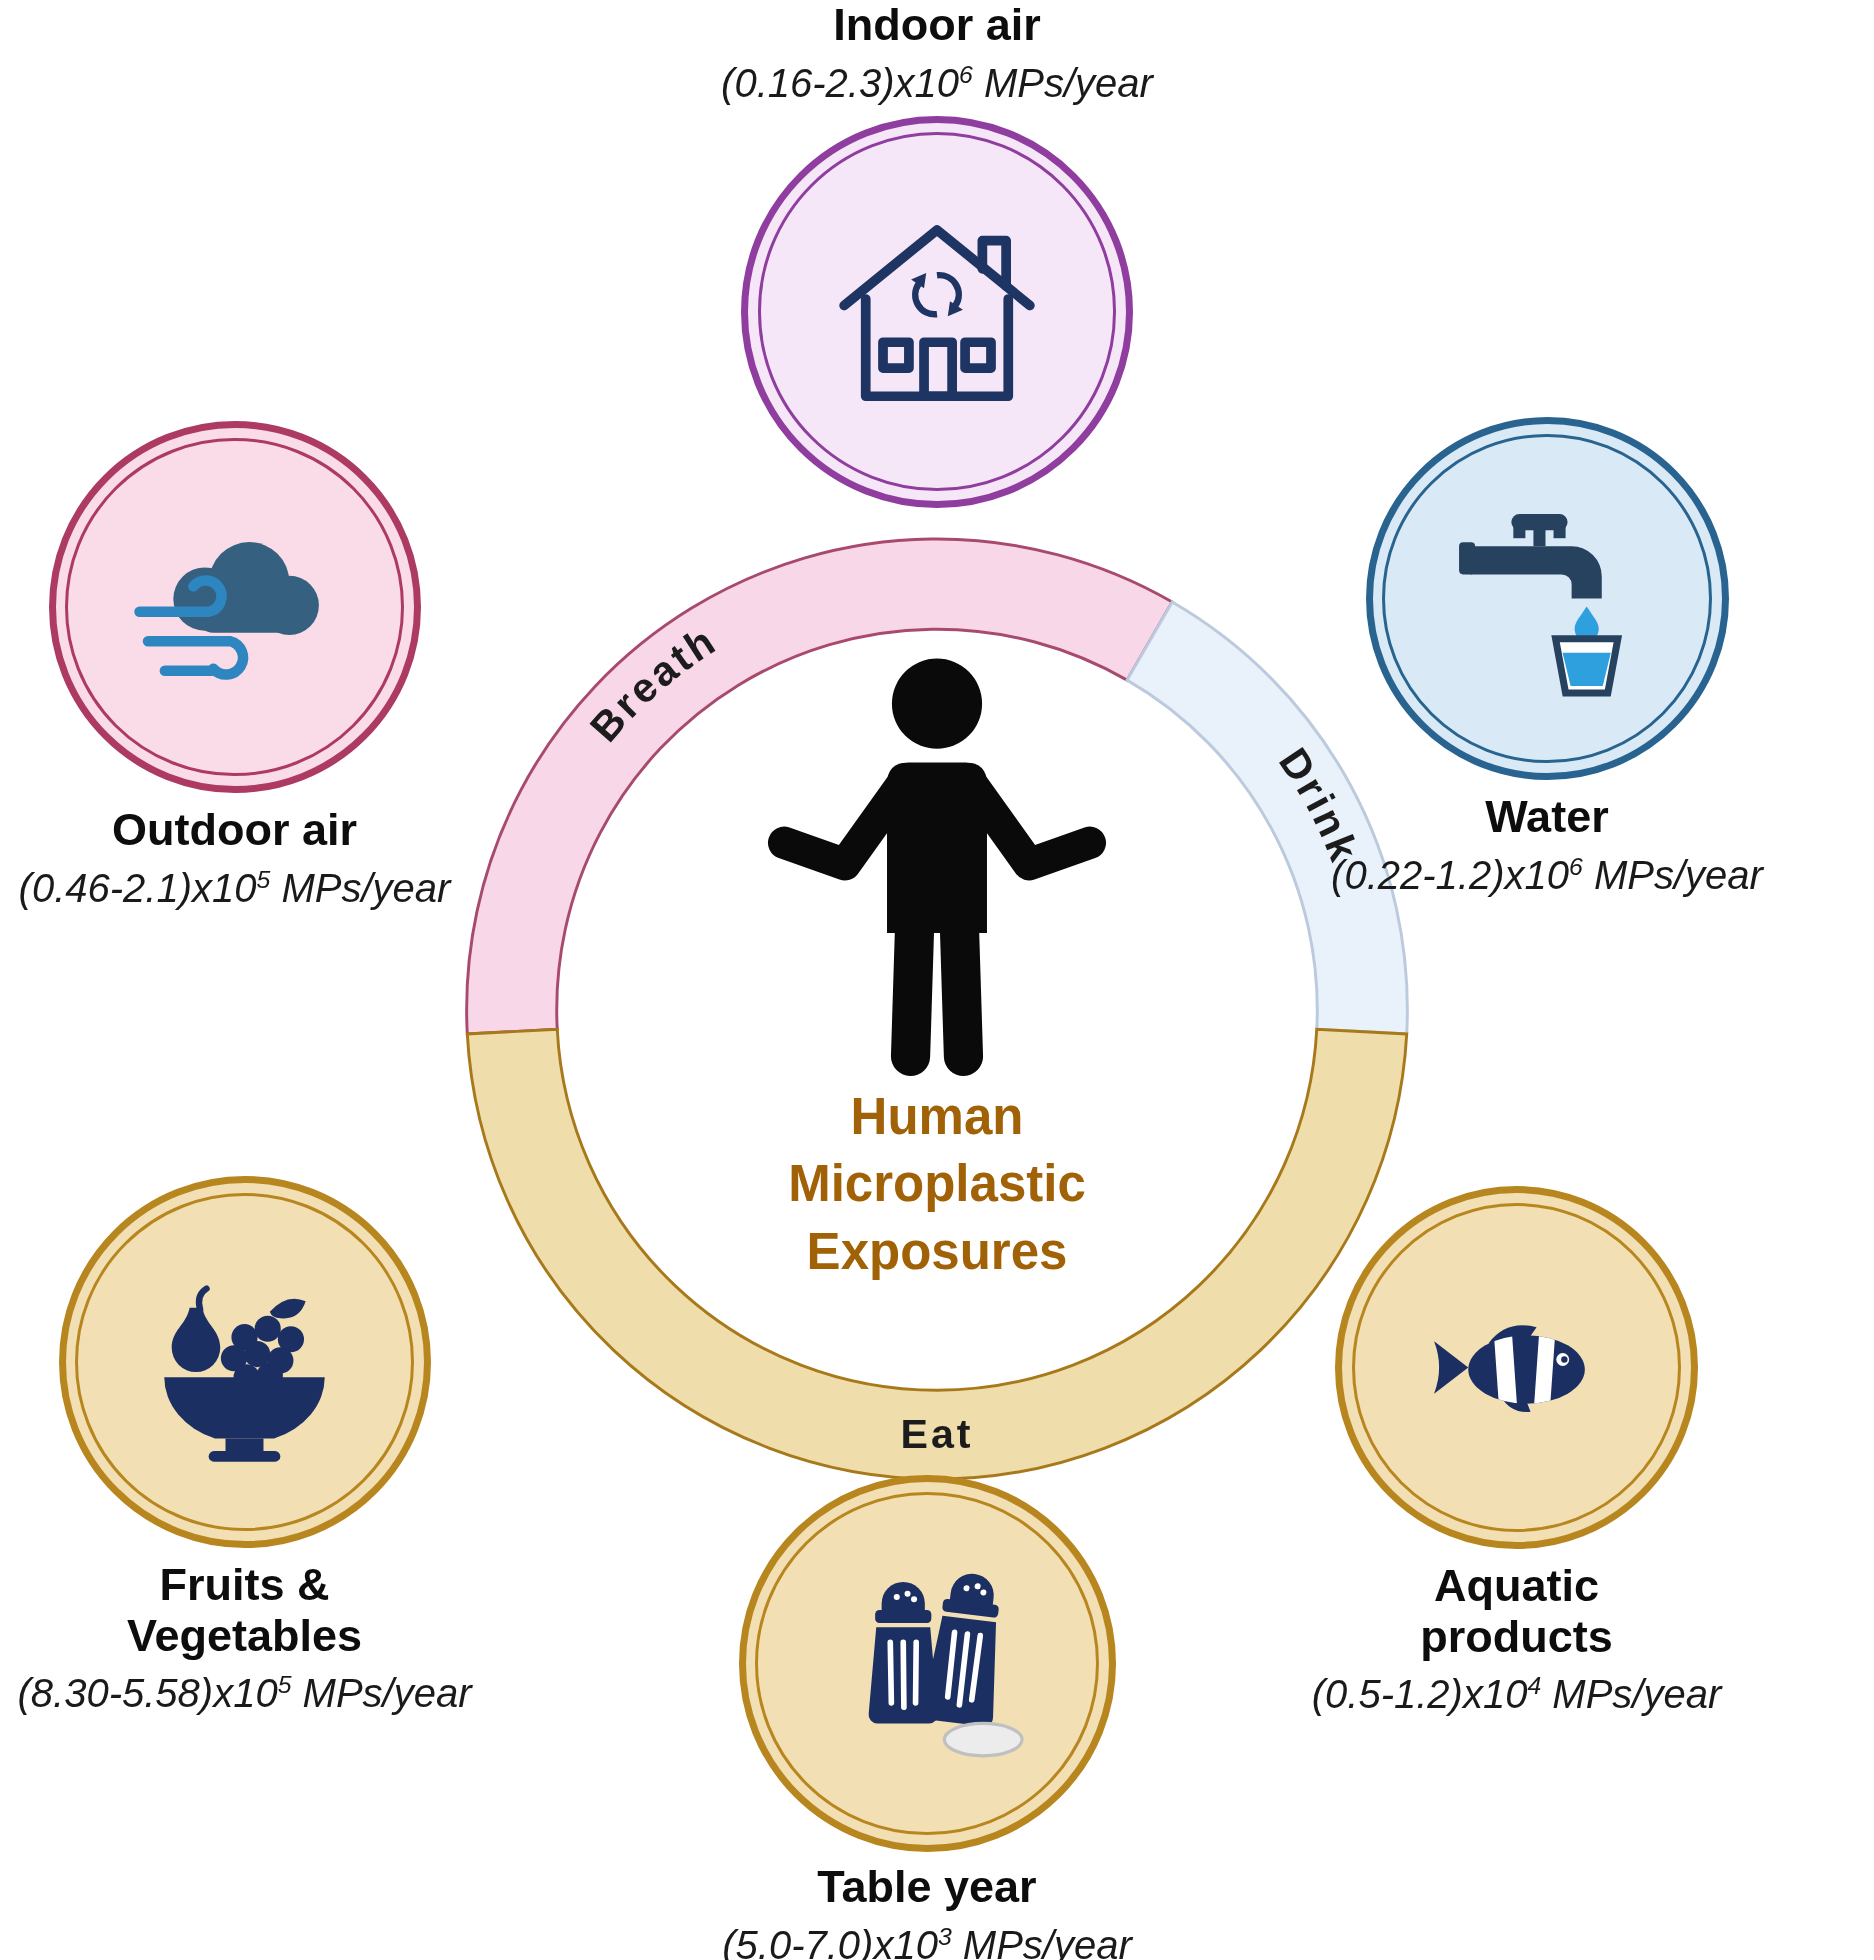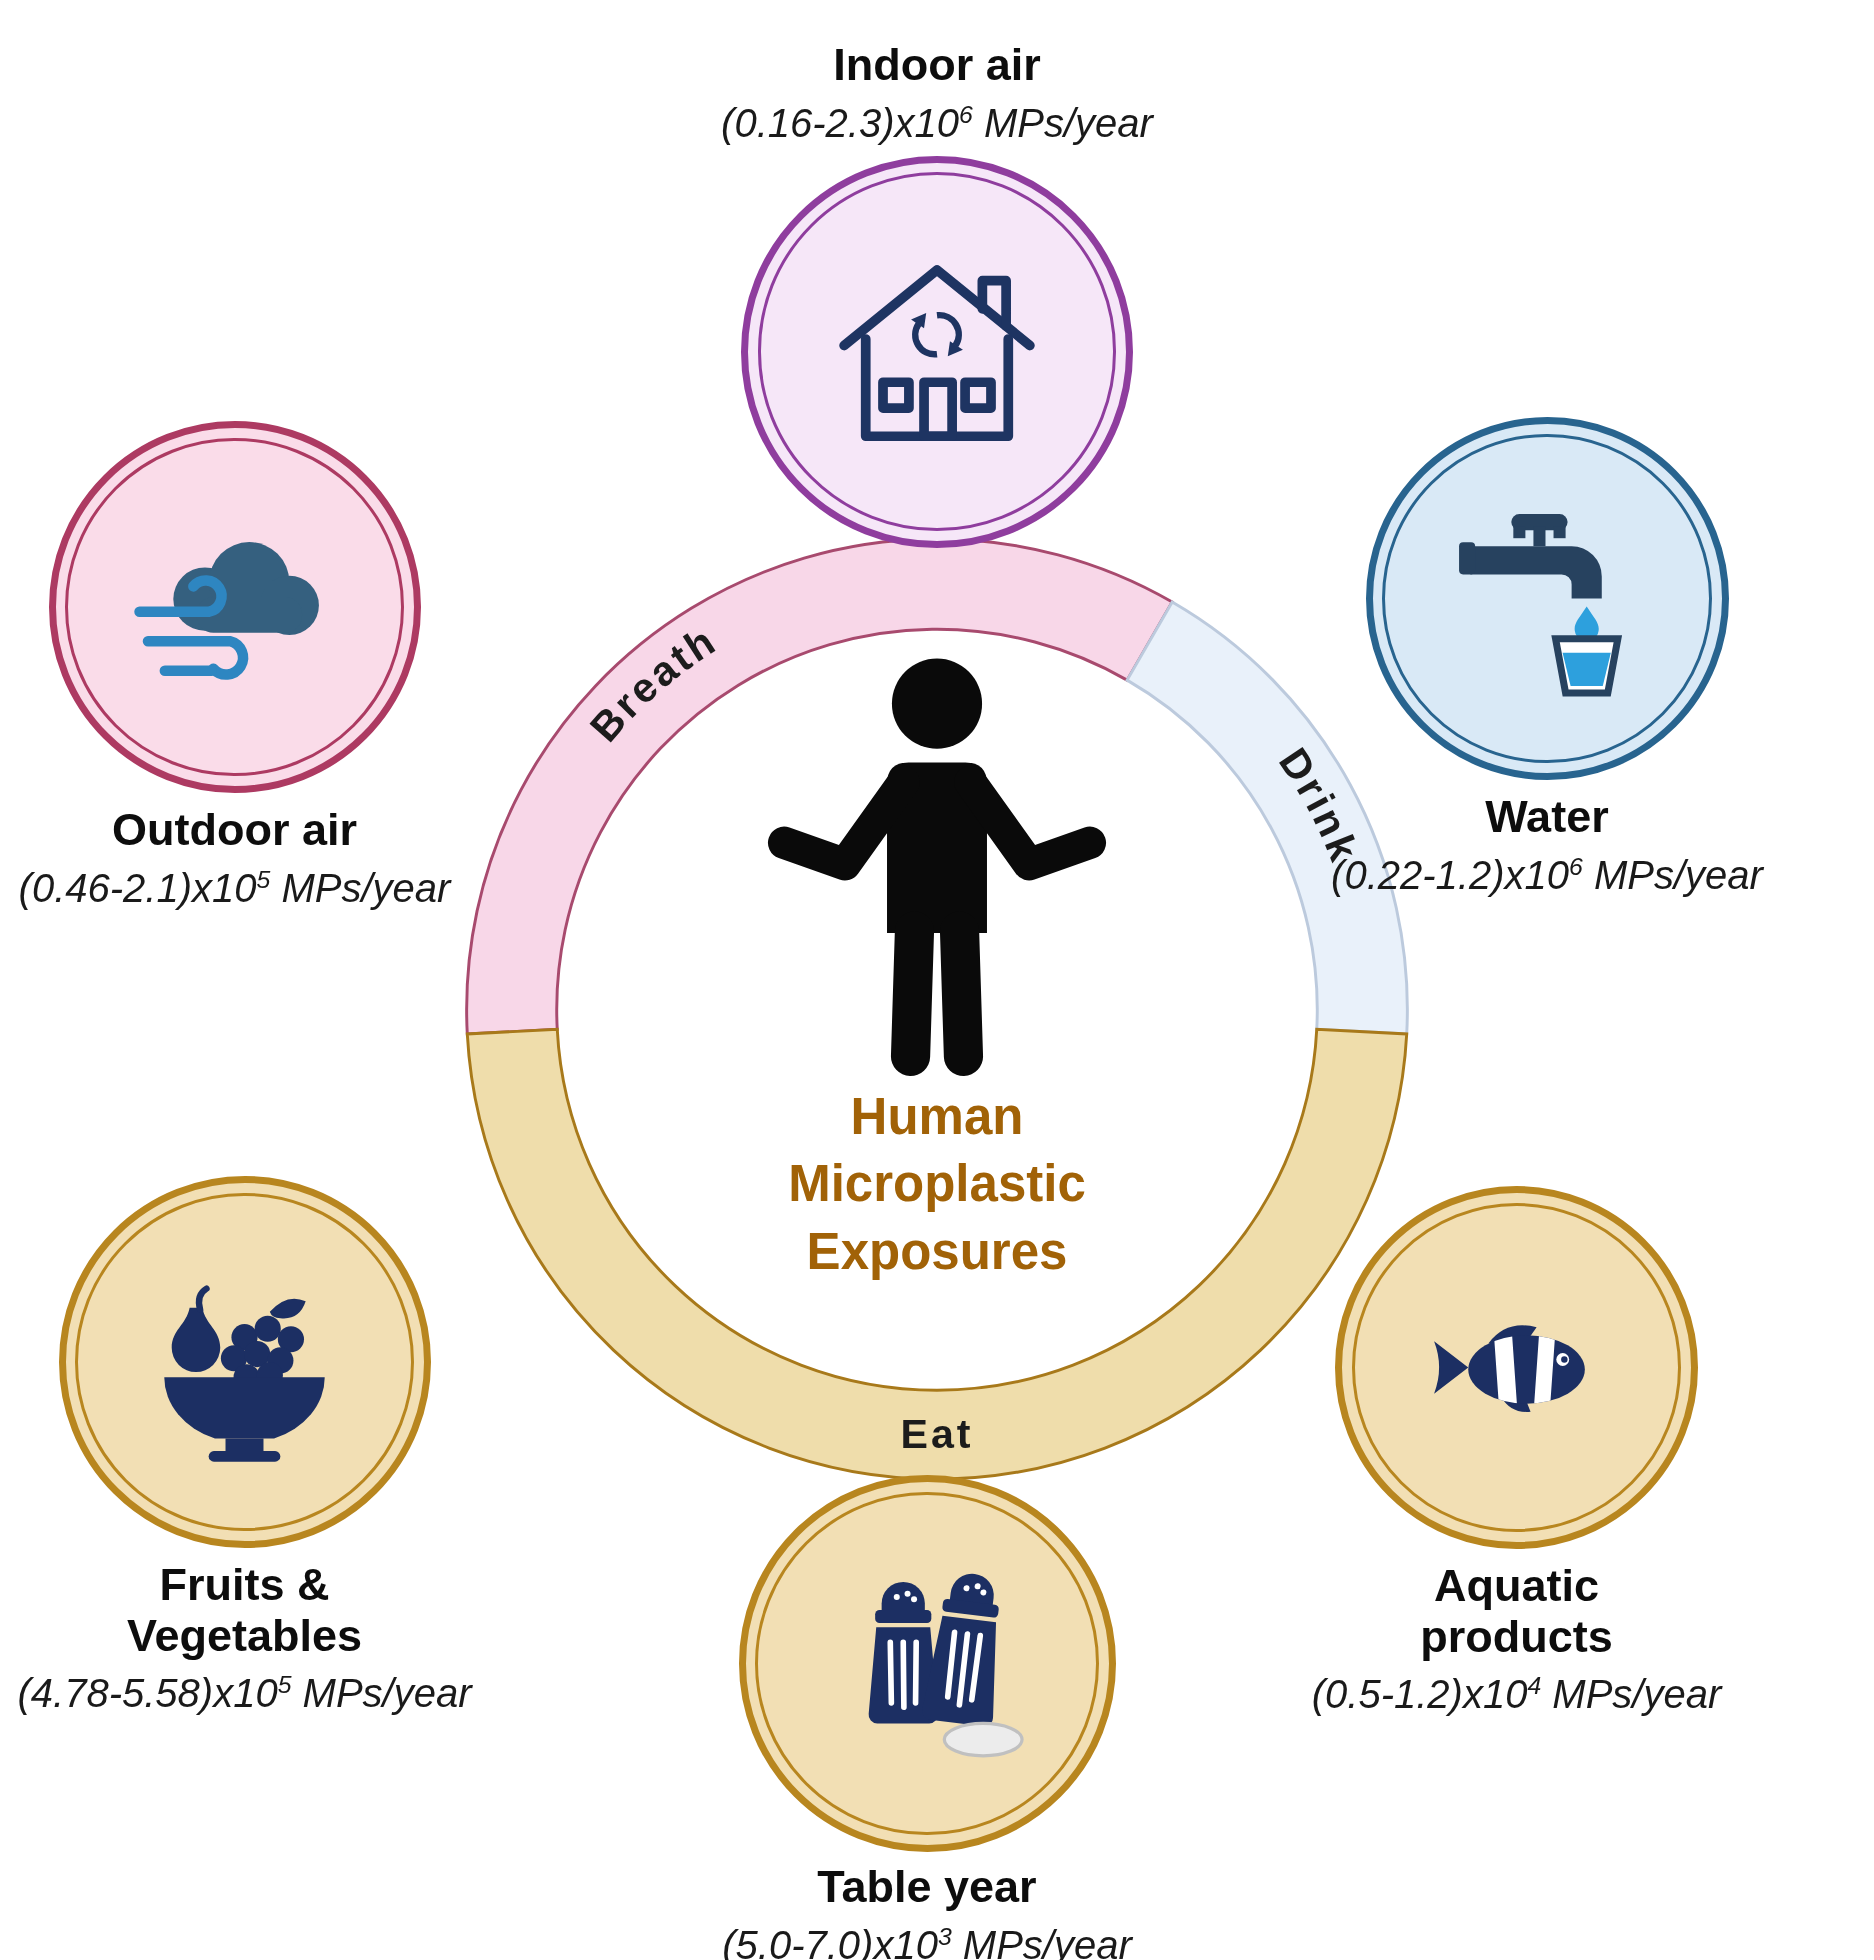--- a/index.html
+++ b/index.html
@@ -59,21 +59,20 @@
     align-items: center;
     justify-content: center;
   }
   .sat-title {
     font-weight: 700;
     font-size: 45px;
     line-height: 1.13;
     color: #0d0d0d;
     text-align: center;
     white-space: pre-line;
-    margin-top: 40px;
   }
   .sat-value {
     font-style: italic;
     font-size: 40px;
     line-height: 1.15;
     color: #1a1a1a;
     text-align: center;
     margin-top: 9px;
   }
   .sat-value sup { font-size: 0.62em; }
@@ -216,21 +215,21 @@
             <path d="M 12 57 h 76 a 38 31 0 0 1 -24 29 h -28 a 38 31 0 0 1 -24 -29 z"></path>
             <rect x="41" y="86" width="18" height="7"></rect>
             <rect x="33" y="92" width="34" height="5" rx="2.5"></rect>
           </g>
         </svg>
       </div>
     </div>
     <div class="sat-title mt12">Fruits &amp;
 Vegetables</div>
     <div class="sat-value">
-      <span>(4.78-5.58)x10</span><sup>5</sup><span> MPs/year</span>
+      <span>(8.30-5.58)x10</span><sup>5</sup><span> MPs/year</span>
     </div>
   </div>
 
   <div class="satellite" style="left:623px; top:1475px; width:608px;">
     <div class="sat-circle" style="width: 377px; height: 377px; border-color: rgb(184, 134, 31); background-color: rgb(242, 223, 180);">
       <div class="sat-inner" style="border-color: rgb(184, 134, 31);">
         <svg width="216" height="216" viewBox="0 0 100 100">
           <g fill="#1c2f63">
             <path d="M 29 22 a 10 10 0 0 1 20 0 v 4 h -20 z"></path>
             <rect x="26" y="25" width="26" height="6" rx="2"></rect>

